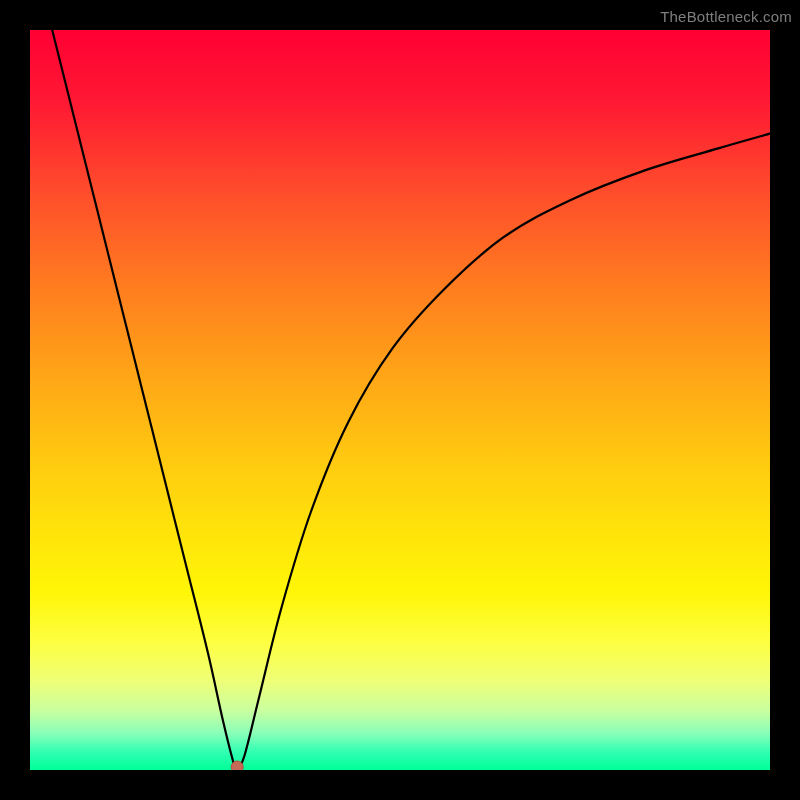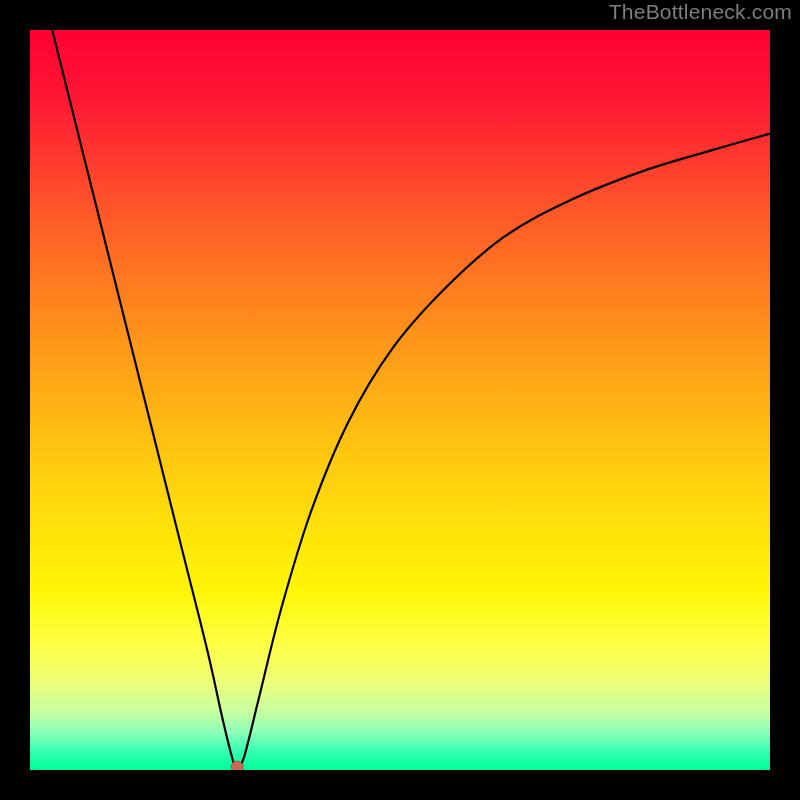--- a/index.html
+++ b/index.html
@@ -42,24 +42,24 @@
   }
   .curve-svg {
     position: absolute;
     left: 0;
     top: 0;
     width: 740px;
     height: 740px;
   }
   .watermark {
     position: absolute;
-    top: 0;
+    top: 8px;
     right: 8px;
     color: #7e7e7e;
-    font-size: 21px;
+    font-size: 15px;
     font-weight: 500;
     letter-spacing: 0.2px;
   }
 </style>
 </head>
 <body>
 
 <div class="frame">
 
   <div class="plot-area">

